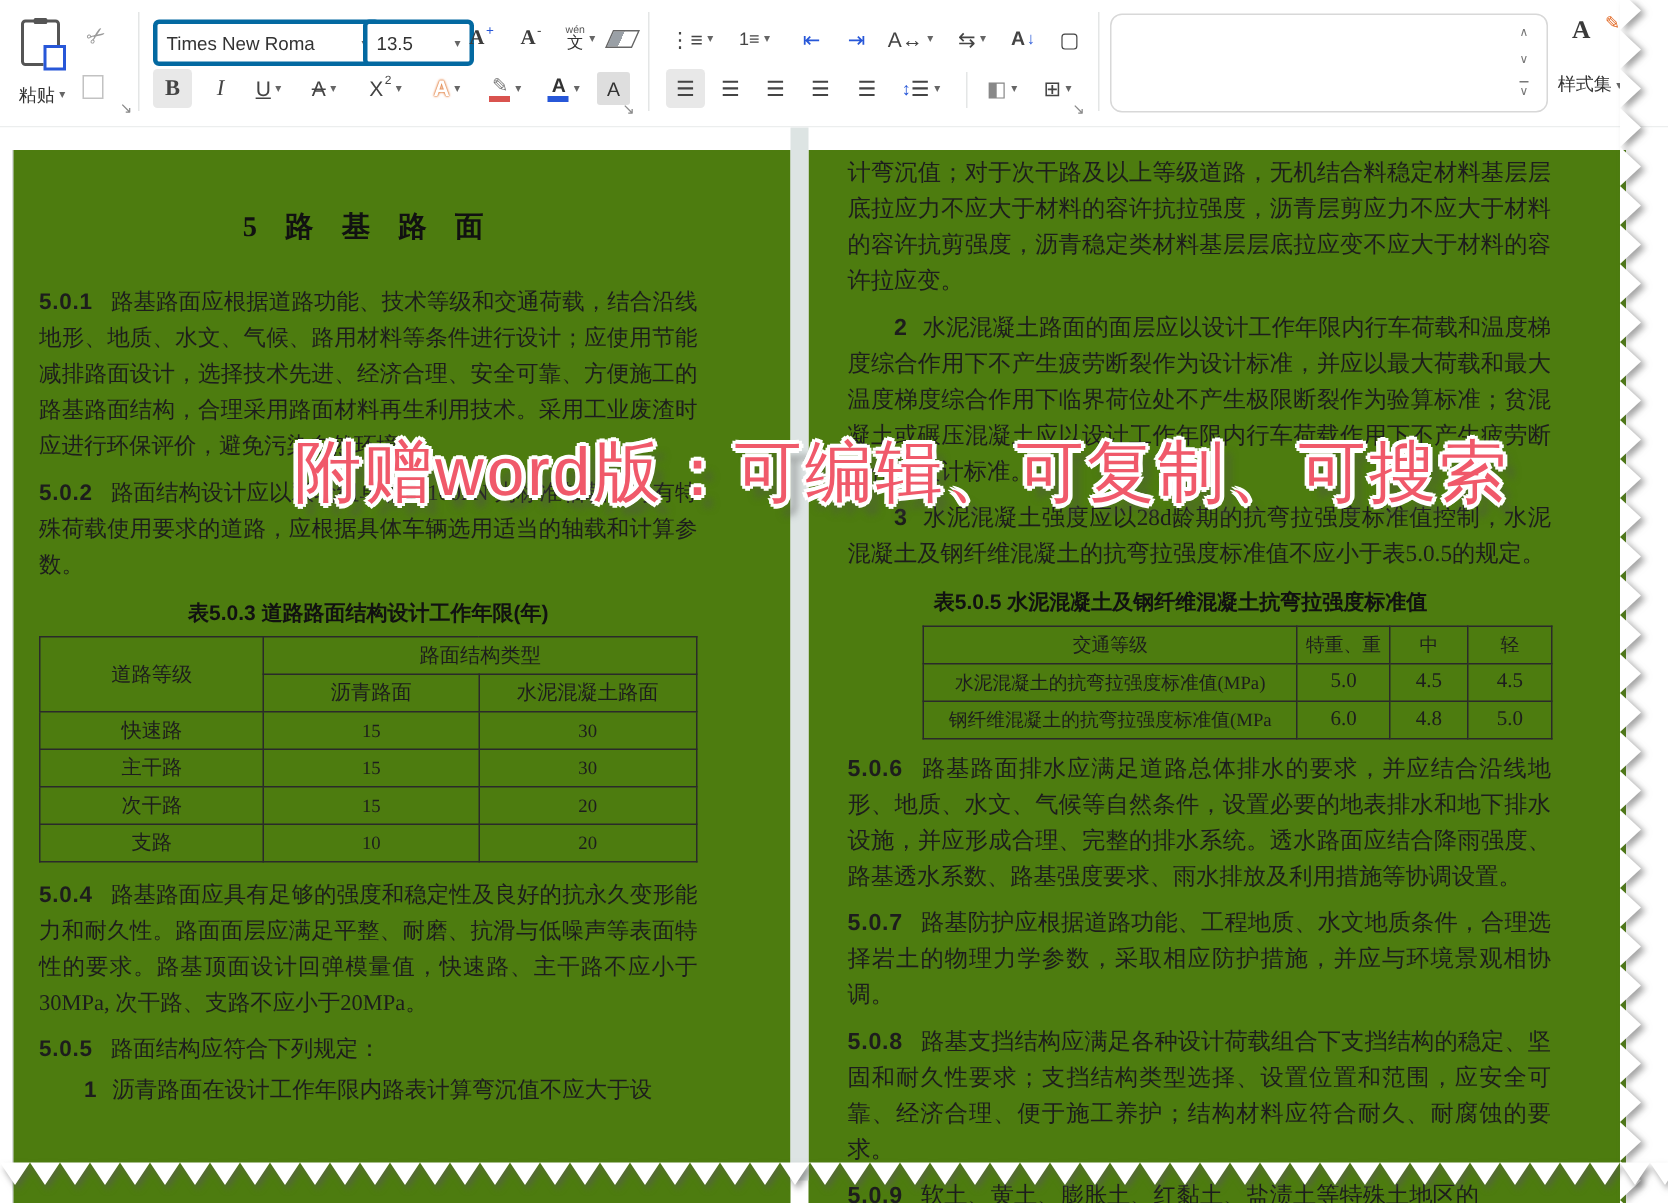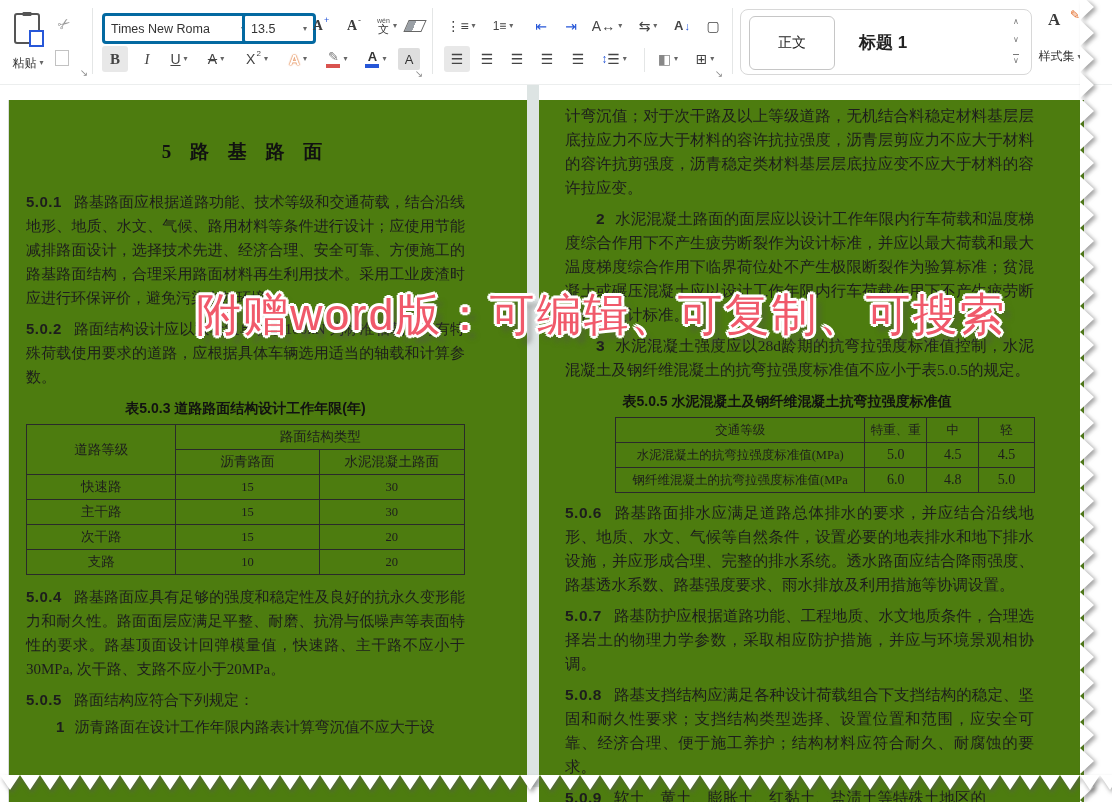--- a/index.html
+++ b/index.html
@@ -261,26 +261,20 @@
     <div class="btn" style="left:690px;top:46px;width:30px;height:26px">
       <span class="g14">⊞</span>
       <span class="chev">▾</span>
     </div>
     <div class="btn launcher" style="left:712px;top:66px;width:14px;height:14px">
       <span>↘</span>
     </div>
     <div class="vsep" style="left:732px"></div>
 
     <div class="gallery">
-      <div class="chip chip-normal">
-        <span>正文</span>
-      </div>
-      <div class="chip chip-h" style="left:100px;width:84px">
-        <span>标题 1</span>
-      </div>
       <div class="gal-arrow" style="top:4px">
         <span>∧</span>
       </div>
       <div class="gal-arrow" style="top:22px">
         <span>∨</span>
       </div>
       <div class="gal-arrow" style="top:42px">
         <span class="more-line">∨</span>
       </div>
     </div>

